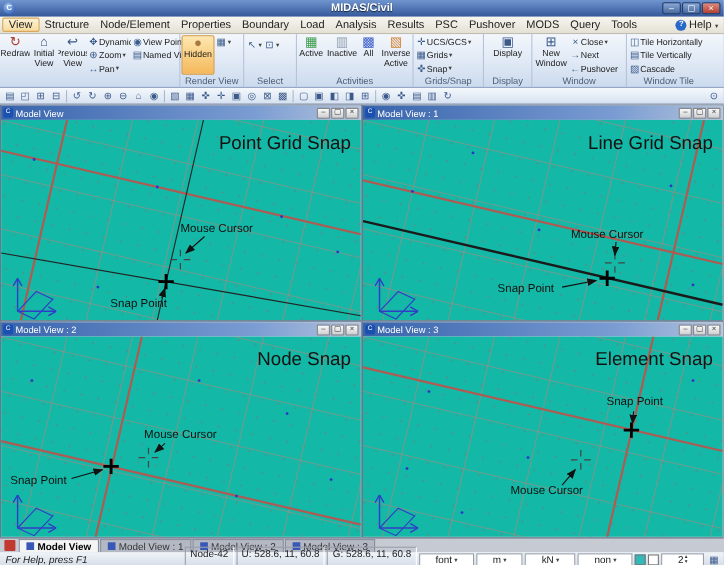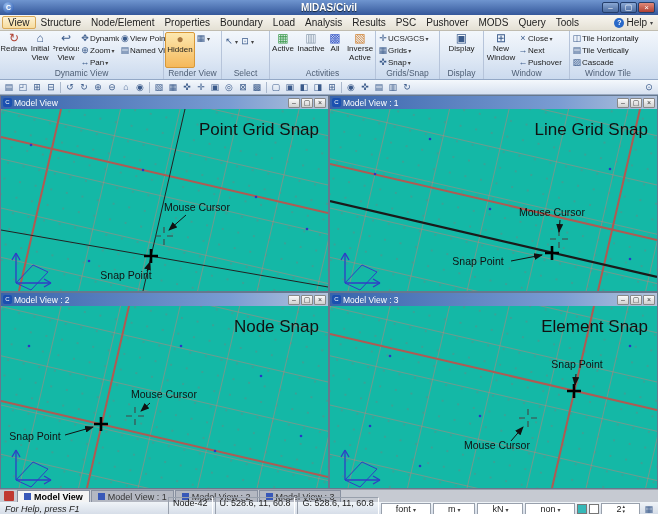--- a/index.html
+++ b/index.html
@@ -145,21 +145,20 @@
             <span>View Point</span>
 
           </div>
           <div class="sbtn">
             <span class="sicon">▤</span>
             <span>Named View</span>
 
           </div>
         </div>
       </div>
-      <div class="glabel">Dynamic View</div>
     </div>
 
     <div class="rgroup" style="width:58px">
       <div class="rcontent">
         <div class="bigbtn hl" style="width:30px">
           <span class="bicon" style="color:#a87840">●</span>
           <span class="blabel">Hidden</span>
         </div>
         <div class="scol" style="width:20px">
           <div class="sbtn">

